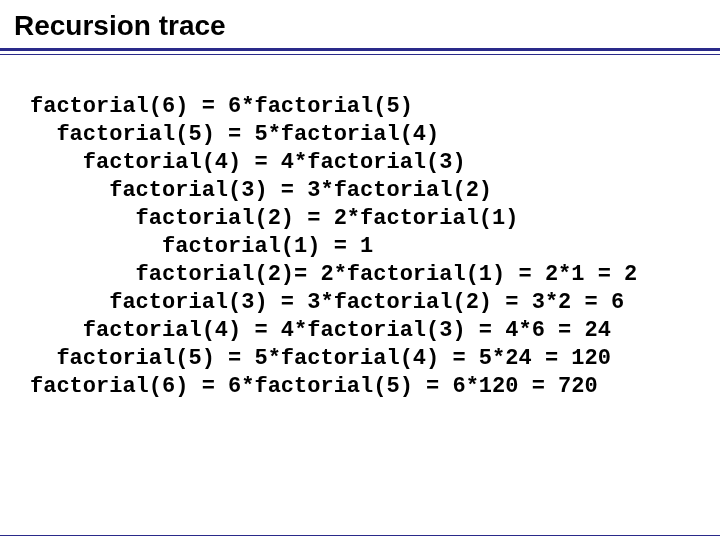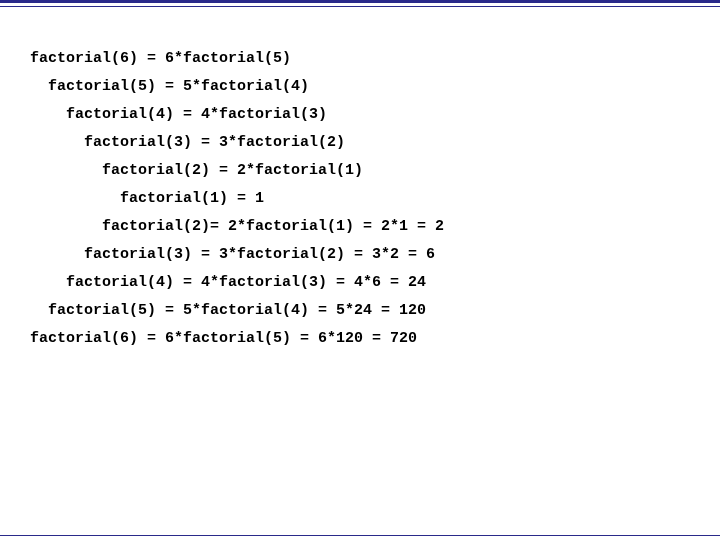--- a/index.html
+++ b/index.html
@@ -26,38 +26,41 @@
     .underline-group {
       width: 100%;
       border-top: 3px solid #2a2a8a;
       border-bottom: 1px solid #2a2a8a;
       height: 3px;
       box-sizing: content-box;
     }
     .content {
       padding: 38px 0 0 30px;
       font-family: "Courier New", Courier, monospace;
-      font-size: 15px;
+      font-size: 22px;
       font-weight: bold;
       line-height: 28px;
       white-space: pre;
       color: #000000;
     }
     .bottom-rule {
       position: absolute;
       bottom: 4px;
       left: 0;
       width: 100%;
       border-top: 1px solid #2a2a8a;
     }
   </style>
 </head>
 <body>
 
 <div class="slide">
+  <div class="title-wrap">
+    <div class="title">Recursion trace</div>
+  </div>
   <div class="underline-group"></div>
 
   <div class="content" id="trace-block">factorial(6) = 6*factorial(5)
   factorial(5) = 5*factorial(4)
     factorial(4) = 4*factorial(3)
       factorial(3) = 3*factorial(2)
         factorial(2) = 2*factorial(1)
           factorial(1) = 1
         factorial(2)= 2*factorial(1) = 2*1 = 2
       factorial(3) = 3*factorial(2) = 3*2 = 6

